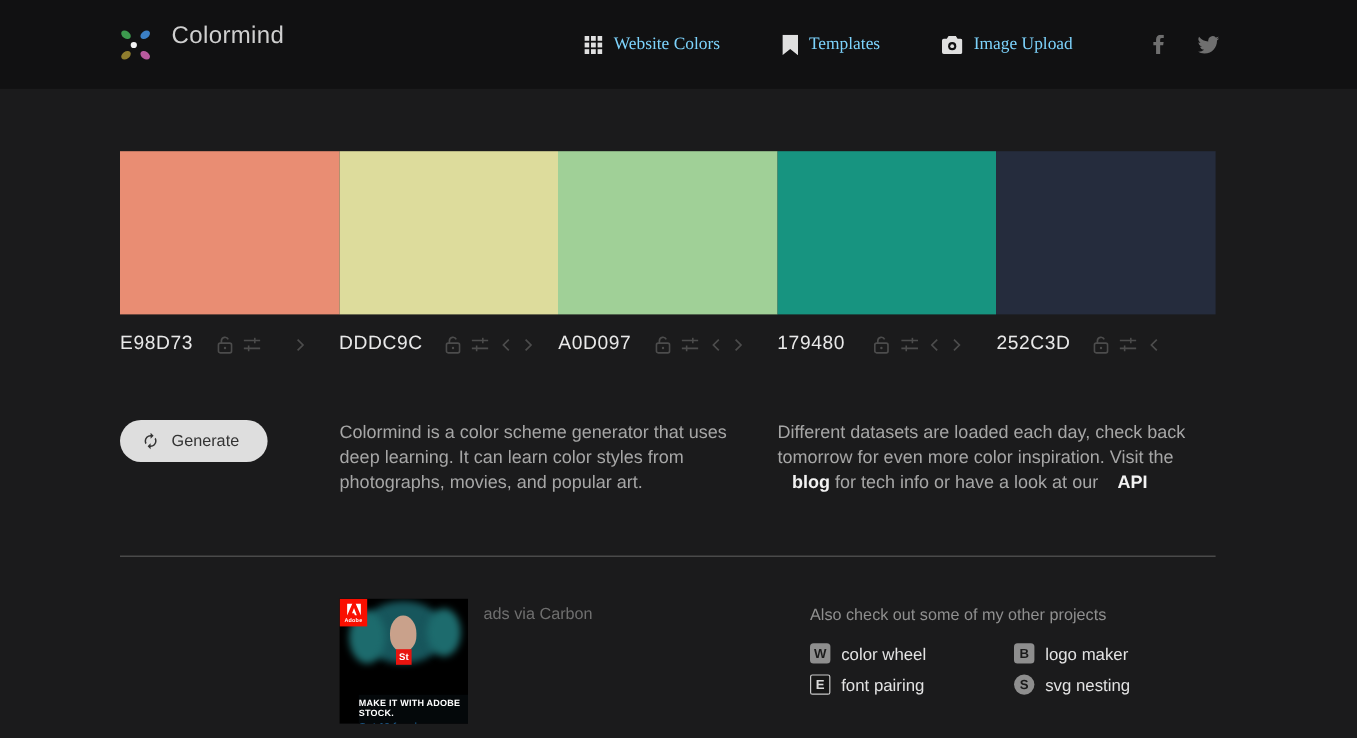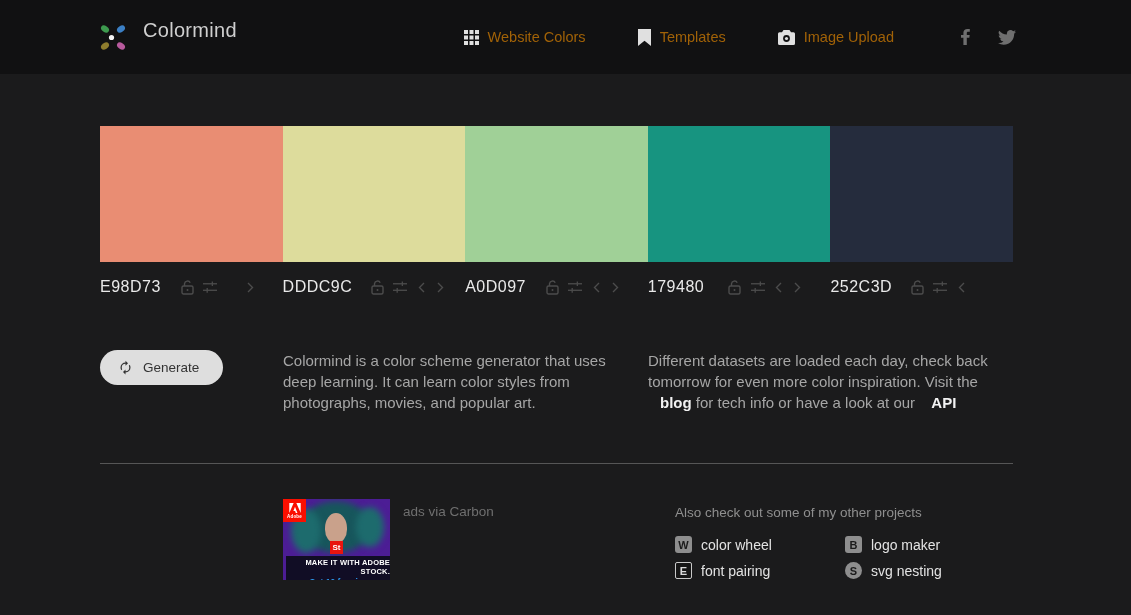--- a/index.html
+++ b/index.html
@@ -13,21 +13,21 @@
   
   .navbar {
     height:74px; background:#111112;
     display:flex; align-items:center;
     padding:0 115px 0 96px;
   }
   .brand { display:flex; gap:13px; cursor:pointer; }
   .brand-name { color:#cfcfcf; font-size:20px; letter-spacing:.3px; }
   .nav-menu { display:flex; align-items:center; gap:52px; margin-left:auto; }
   .nav-item { display:flex; align-items:center; gap:9px; cursor:pointer; }
-  .nav-item span.lbl { color:#a16207; font-size:14.5px; }
+  .nav-item span.lbl { color:#7dd3fc; font-size:14.5px;font-family:Liberation Serif, serif; }
   .nav-icon { display:flex; align-items:center; }
   .social { display:flex; align-items:center; gap:24px; margin-left:62px; }
   .social-btn { width:18px; height:18px; display:flex; align-items:center; justify-content:center; cursor:pointer; }
 
   
   .container { width:913px; margin:0 0 0 100px; }
 
   
   .palette-row { display:flex; margin-top:52px; height:136px; }
   .swatch { flex:1; cursor:pointer; }
@@ -54,39 +54,39 @@
   .para a { color:#f2f2f2; font-weight:bold; text-decoration:none; cursor:pointer;margin-left:12px; }
 
   
   .divider { border:none; border-top:1px solid #565656; margin-top:50px; }
 
   
   .footer-row { display:flex; margin-top:35px; }
   .f-spacer { width:183px; flex:none; }
   .ad-block { width:392px; flex:none; display:flex; gap:13px; }
   .ad-creative {
-    width:107px; height:81px; flex:none; position:relative; overflow:hidden;
+    width:107px; height:104px; flex:none; position:relative; overflow:hidden;
     background:radial-gradient(ellipse at 50% 35%, #0d3a42 0%, #071d22 70%, #04urant 100%);
-    background-color:#4c1d95; cursor:pointer;
+    background-color:#000000; cursor:pointer;
   }
   .hair { position:absolute; border-radius:50%; filter:blur(3px); }
   .hair.h1 { width:70px; height:52px; left:18px; top:2px; background:#17565c; }
   .hair.h2 { width:30px; height:44px; left:8px; top:10px; background:#1d6b6d; }
   .hair.h3 { width:28px; height:40px; right:6px; top:8px; background:#1d6b6d; }
   .face { position:absolute; width:22px; height:30px; left:42px; top:14px; background:#c9a18b; border-radius:50% 50% 45% 45%; }
   .adobe-logo {
     position:absolute; left:0; top:0; width:23px; height:23px; background:#fa0f00;
     display:flex; flex-direction:column; align-items:center; justify-content:center; gap:1px;
   }
   .adobe-logo .adobe-word { color:#fff; font-size:4.5px; font-weight:bold; letter-spacing:.2px; }
   .st-badge {
     position:absolute; left:47px; top:42px; width:13px; height:13px; background:#e8140f;
     color:#fff; font-size:8px; font-weight:bold; display:flex; align-items:center; justify-content:center;
   }
-  .ad-strip { position:absolute; left:3px; right:0; bottom:0; height:24px; background:rgba(5,10,12,.82); text-align:right; padding-top:2px; }
+  .ad-strip { position:absolute; left:16px; right:0; bottom:0; height:24px; background:rgba(5,10,12,.82); text-align:left; padding-top:2px; }
   .ad-headline { color:#fff; font-size:7.5px; font-weight:bold; letter-spacing:.2px; }
   .ad-cta { color:#2d9bf0; font-size:8.5px; font-weight:bold; margin-top:1px; }
   .ad-copy { padding-top:4px; }
   .ad-text { color:#c9c9c9; font-size:14px; line-height:21px; max-width:210px; cursor:pointer; }
   .ad-attrib { color:#6f6f6f; font-size:13.5px; margin-top:1px; cursor:pointer; }
 
   .projects-block { padding-top:6px; }
   .projects-heading { color:#8f8f8f; font-size:13.5px; }
   .projects-grid { display:grid; grid-template-columns:170px 170px; row-gap:9px; margin-top:16px; }
   .project-link { display:flex; align-items:center; gap:9px; cursor:pointer; }

